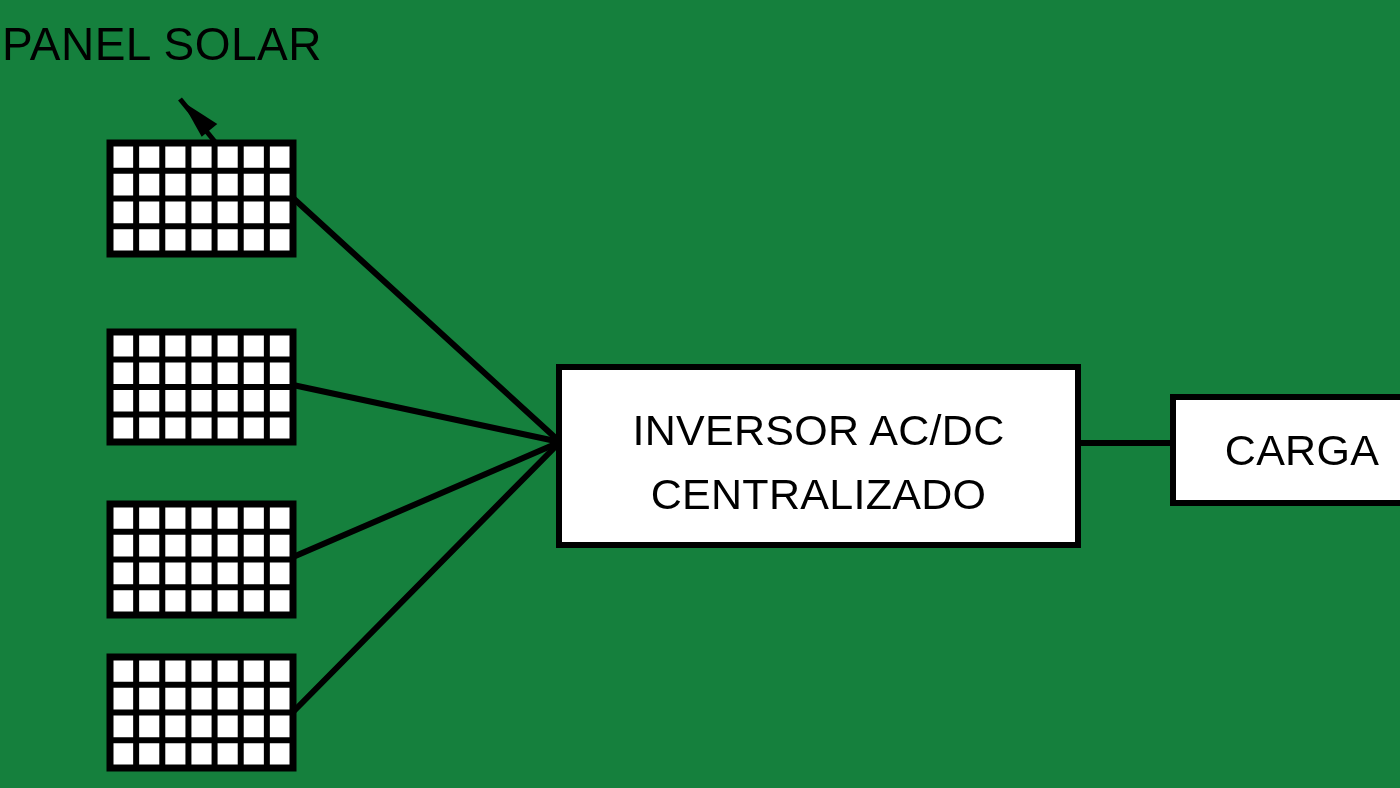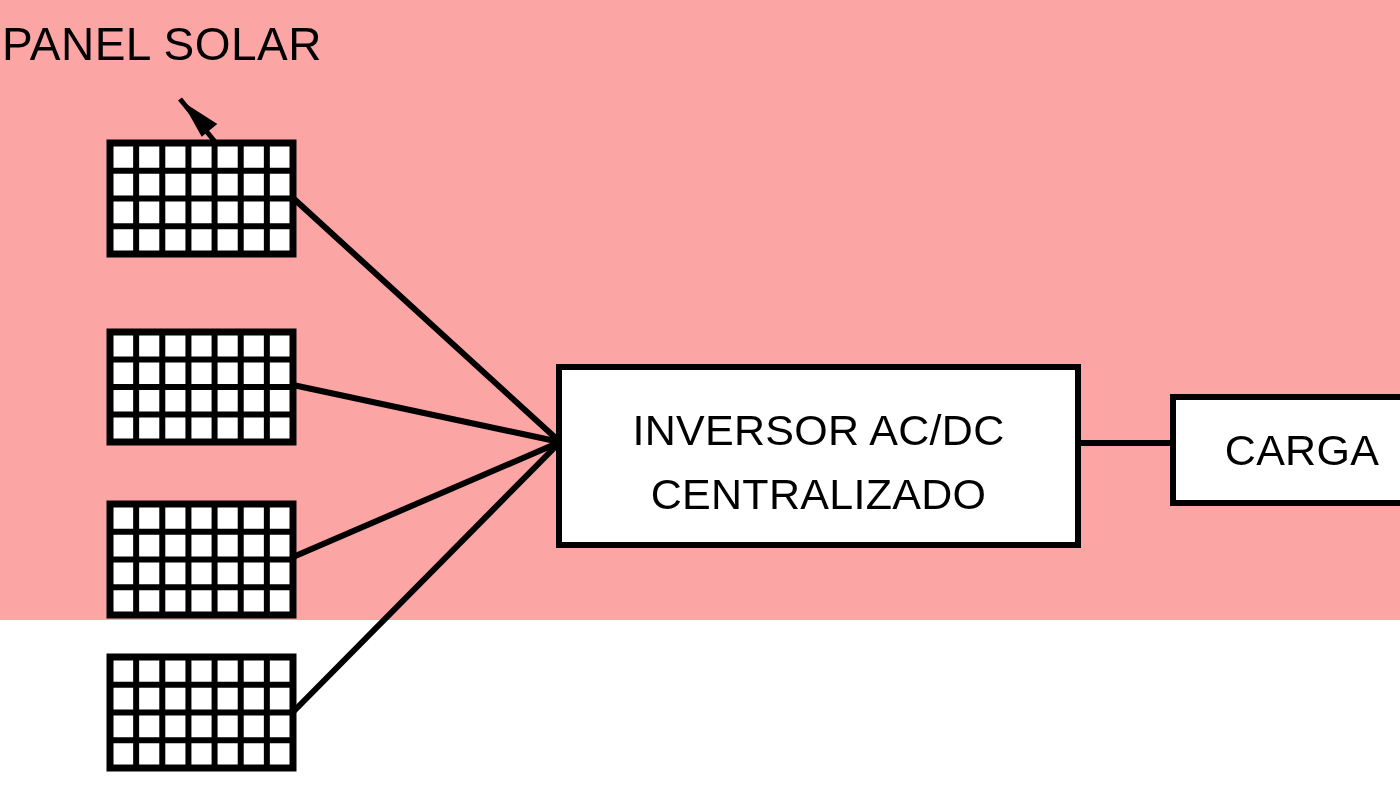--- a/index.html
+++ b/index.html
@@ -10,22 +10,22 @@
   }
   body {
     width: 1400px;
     height: 788px;
     overflow: hidden;
     font-family: "Liberation Sans", sans-serif;
   }
   #diagram-root {
     position: relative;
     width: 1400px;
-    height: 620px;
-    background: #fca5a5;
+    height: 788px;
+    background: #15803d;
     text-align: center;
   }
   #diagram-svg {
     position: absolute;
     top: 0;
     left: 0;
     width: 1400px;
     height: 788px;
     display: block;
   }

